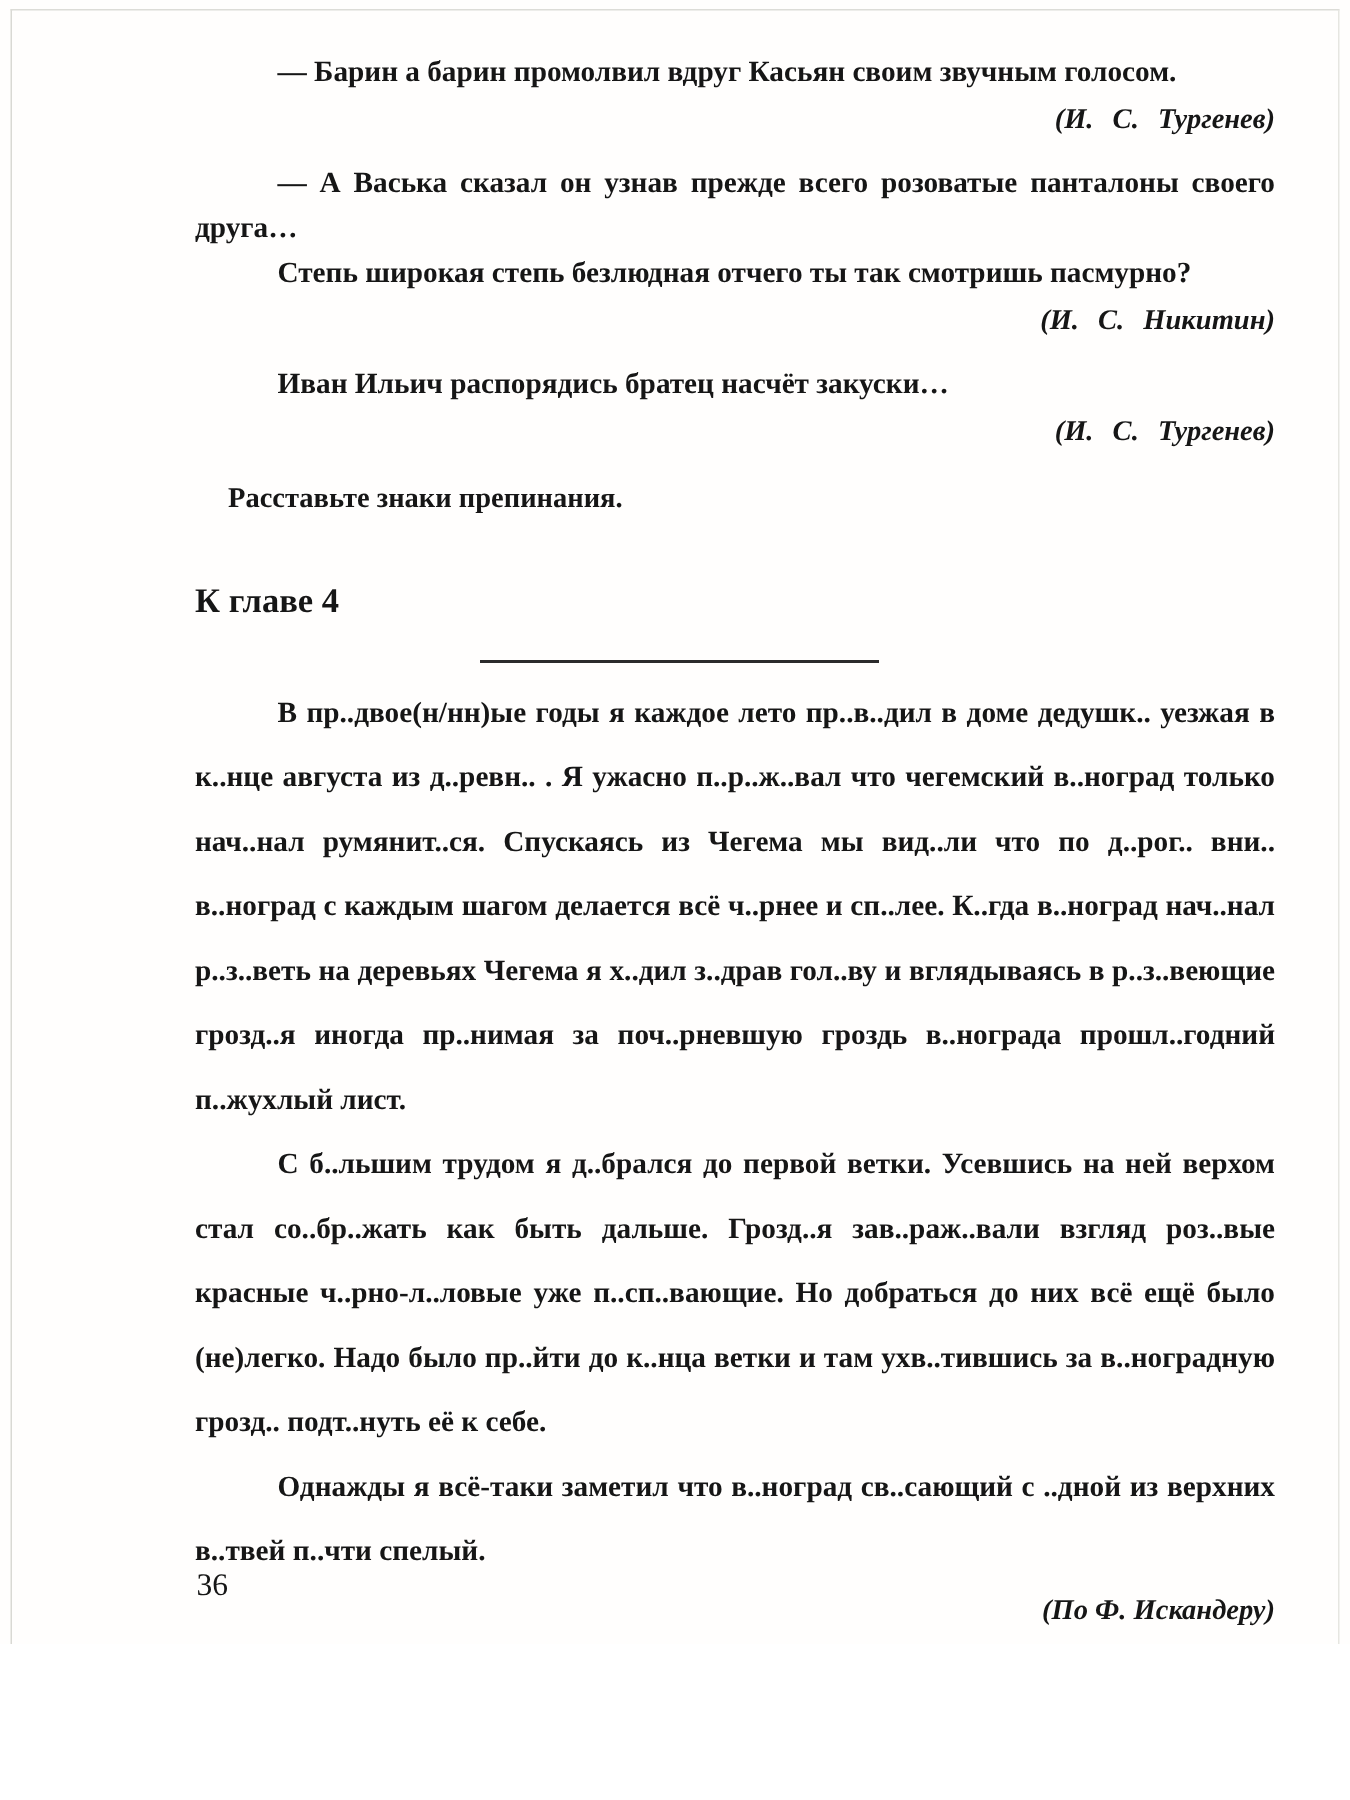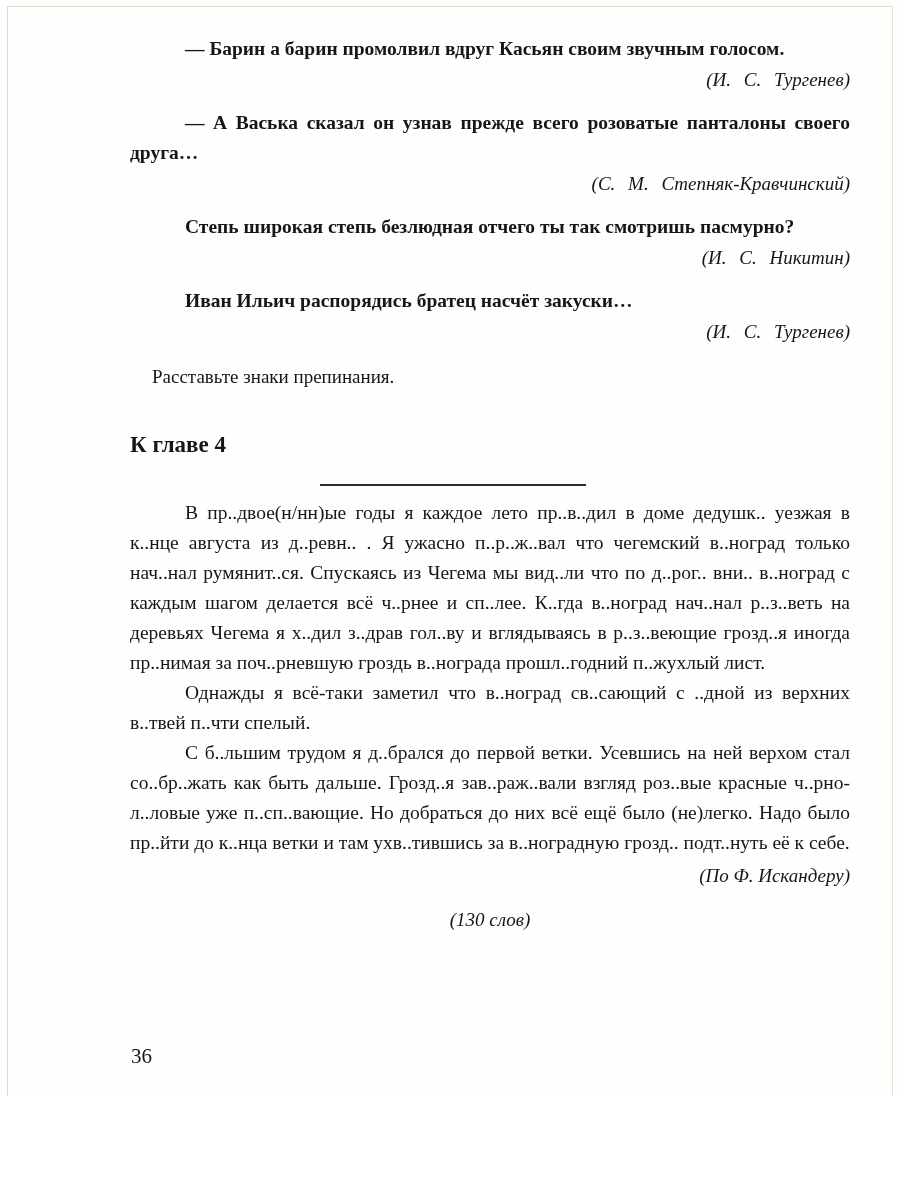--- a/index.html
+++ b/index.html
@@ -25,21 +25,21 @@
     border-top: 1px solid #dcdcd7;
     border-right: 1px solid #e6e6e1;
     pointer-events: none;
   }
   .content {
     position: absolute;
     left: 130px;
     right: 50px;
     top: 34px;
   }
-  p { margin: 0; }
+  p { margin: 0; font-weight: bold; }
   .quote {
     font-weight: bold;
     font-size: 19.5px;
     line-height: 30px;
     text-align: justify;
     text-indent: 55px;
     hyphens: auto;
   }
   .attr {
     font-style: italic;
@@ -67,23 +67,23 @@
     line-height: 31px;
     margin: 38px 0 0 0;
   }
   .divider {
     border: none;
     border-top: 2px solid #2b2b2b;
     width: 266px;
     margin: 24px 0 12px 190px;
   }
   .body-par {
-    font-weight: normal;
+    font-weight: bold;
     font-size: 19.5px;
-    line-height: 30px;
+    line-height: 43px;
     text-align: justify;
     text-indent: 55px;
     hyphens: auto;
   }
   .source-line {
     font-style: italic;
     font-size: 19px;
     line-height: 28px;
     text-align: right;
     margin: 4px 0 16px 0;
@@ -111,42 +111,41 @@
 
   <div class="content">
 
     <section>
       <div>
         <p class="quote">— Барин а барин промолвил вдруг Касьян своим звучным голосом.</p>
         <p class="attr">(И. С. Тургенев)</p>
       </div>
       <div>
         <p class="quote">— А Васька сказал он узнав прежде всего розоватые панталоны своего друга…</p>
-        <p class="attr">(С. М. Степняк-Кравчинский)</p>
       </div>
       <div>
         <p class="quote">Степь широкая степь безлюдная отчего ты так смотришь пасмурно?</p>
         <p class="attr">(И. С. Никитин)</p>
       </div>
       <div>
         <p class="quote">Иван Ильич распорядись братец насчёт закуски…</p>
         <p class="attr last-quote">(И. С. Тургенев)</p>
       </div>
     </section>
 
     <p class="instruction">Расставьте знаки препинания.</p>
 
     <h2 class="chapter-heading">К главе 4</h2>
 
     <hr class="divider">
 
     <section>
       <p class="body-par">В пр..двое(н/нн)ые годы я каждое лето пр..в..дил в доме дедушк.. уезжая в к..нце августа из д..ревн.. . Я ужасно п..р..ж..вал что чегемский в..ноград только нач..нал румянит..ся. Спускаясь из Чегема мы вид..ли что по д..рог.. вни.. в..ноград с каждым шагом делается всё ч..рнее и сп..лее. К..гда в..ноград нач..нал р..з..веть на деревьях Чегема я х..дил з..драв гол..ву и вглядываясь в р..з..веющие грозд..я иногда пр..нимая за поч..рневшую гроздь в..нограда прошл..годний п..жухлый лист.</p>
+      <p class="body-par">С б..льшим трудом я д..брался до первой ветки. Усевшись на ней верхом стал со..бр..жать как быть дальше. Грозд..я зав..раж..вали взгляд роз..вые красные ч..рно-л..ловые уже п..сп..вающие. Но добраться до них всё ещё было (не)легко. Надо было пр..йти до к..нца ветки и там ухв..тившись за в..ноградную грозд.. подт..нуть её к себе.</p>
       <p class="body-par">Однажды я всё-таки заметил что в..ноград св..сающий с ..дной из верхних в..твей п..чти спелый.</p>
-      <p class="body-par">С б..льшим трудом я д..брался до первой ветки. Усевшись на ней верхом стал со..бр..жать как быть дальше. Грозд..я зав..раж..вали взгляд роз..вые красные ч..рно-л..ловые уже п..сп..вающие. Но добраться до них всё ещё было (не)легко. Надо было пр..йти до к..нца ветки и там ухв..тившись за в..ноградную грозд.. подт..нуть её к себе.</p>
       <p class="source-line">(По Ф. Искандеру)</p>
       <p class="word-count-line">(130 слов)</p>
     </section>
 
   </div>
 
   <div class="page-number">36</div>
 </div>
 
 </body></html>

